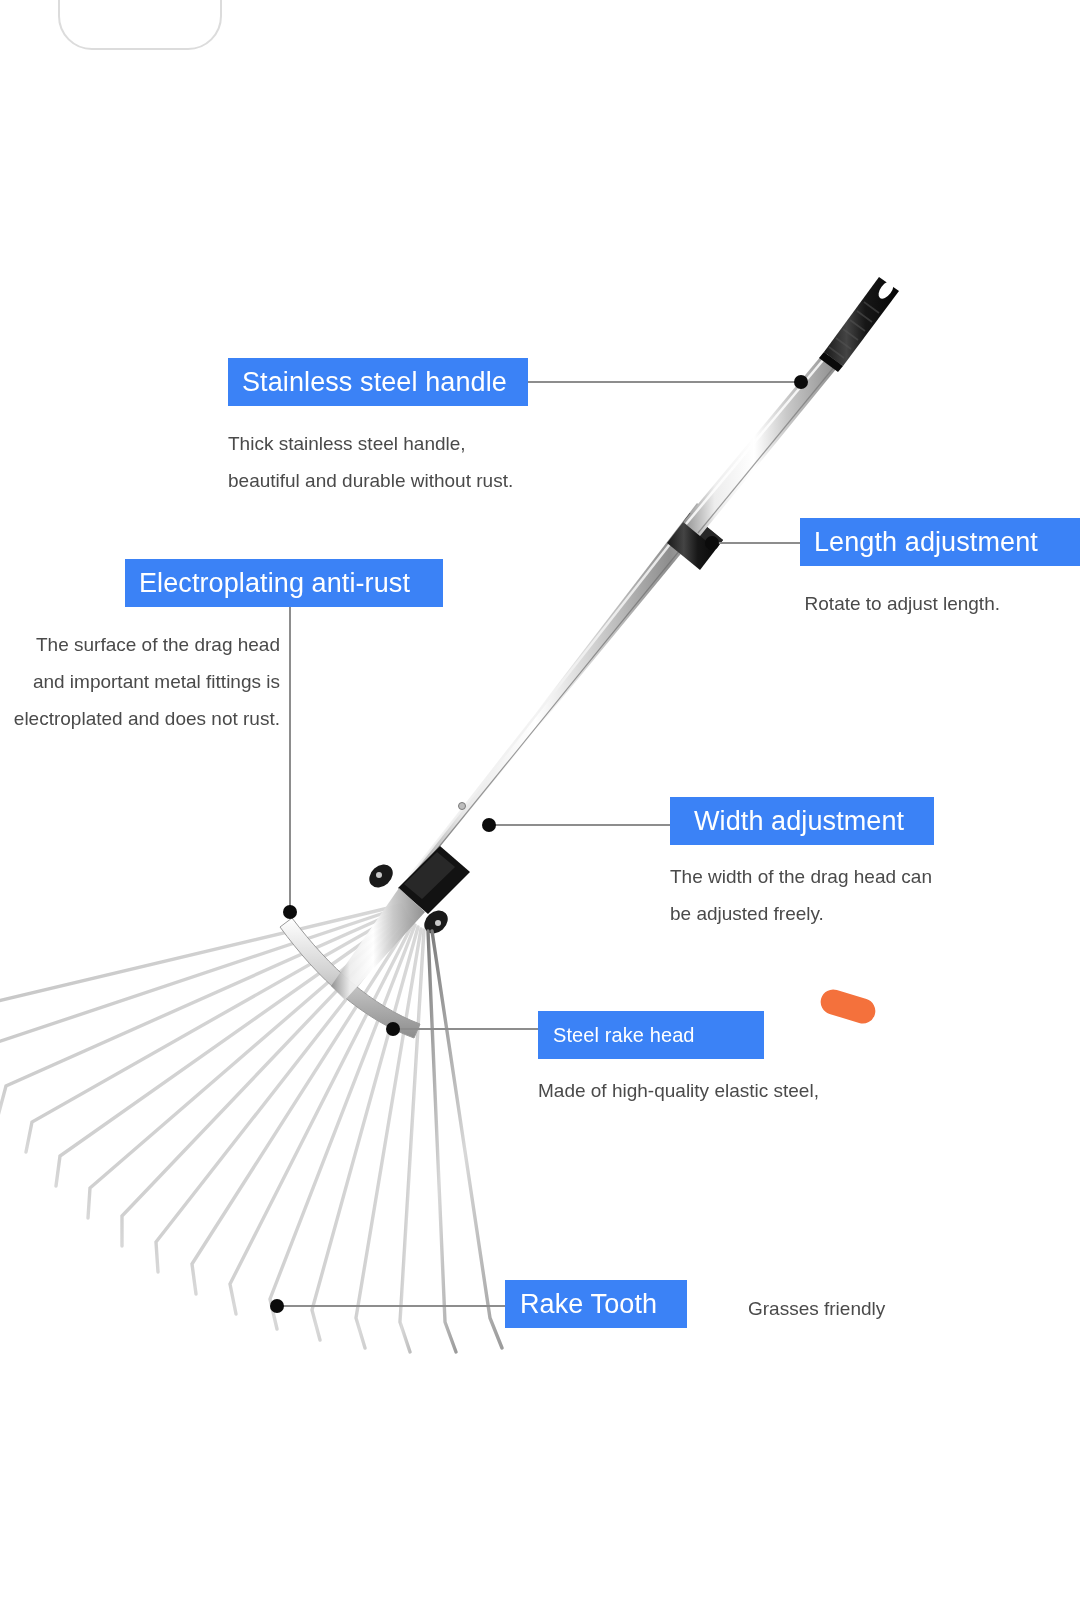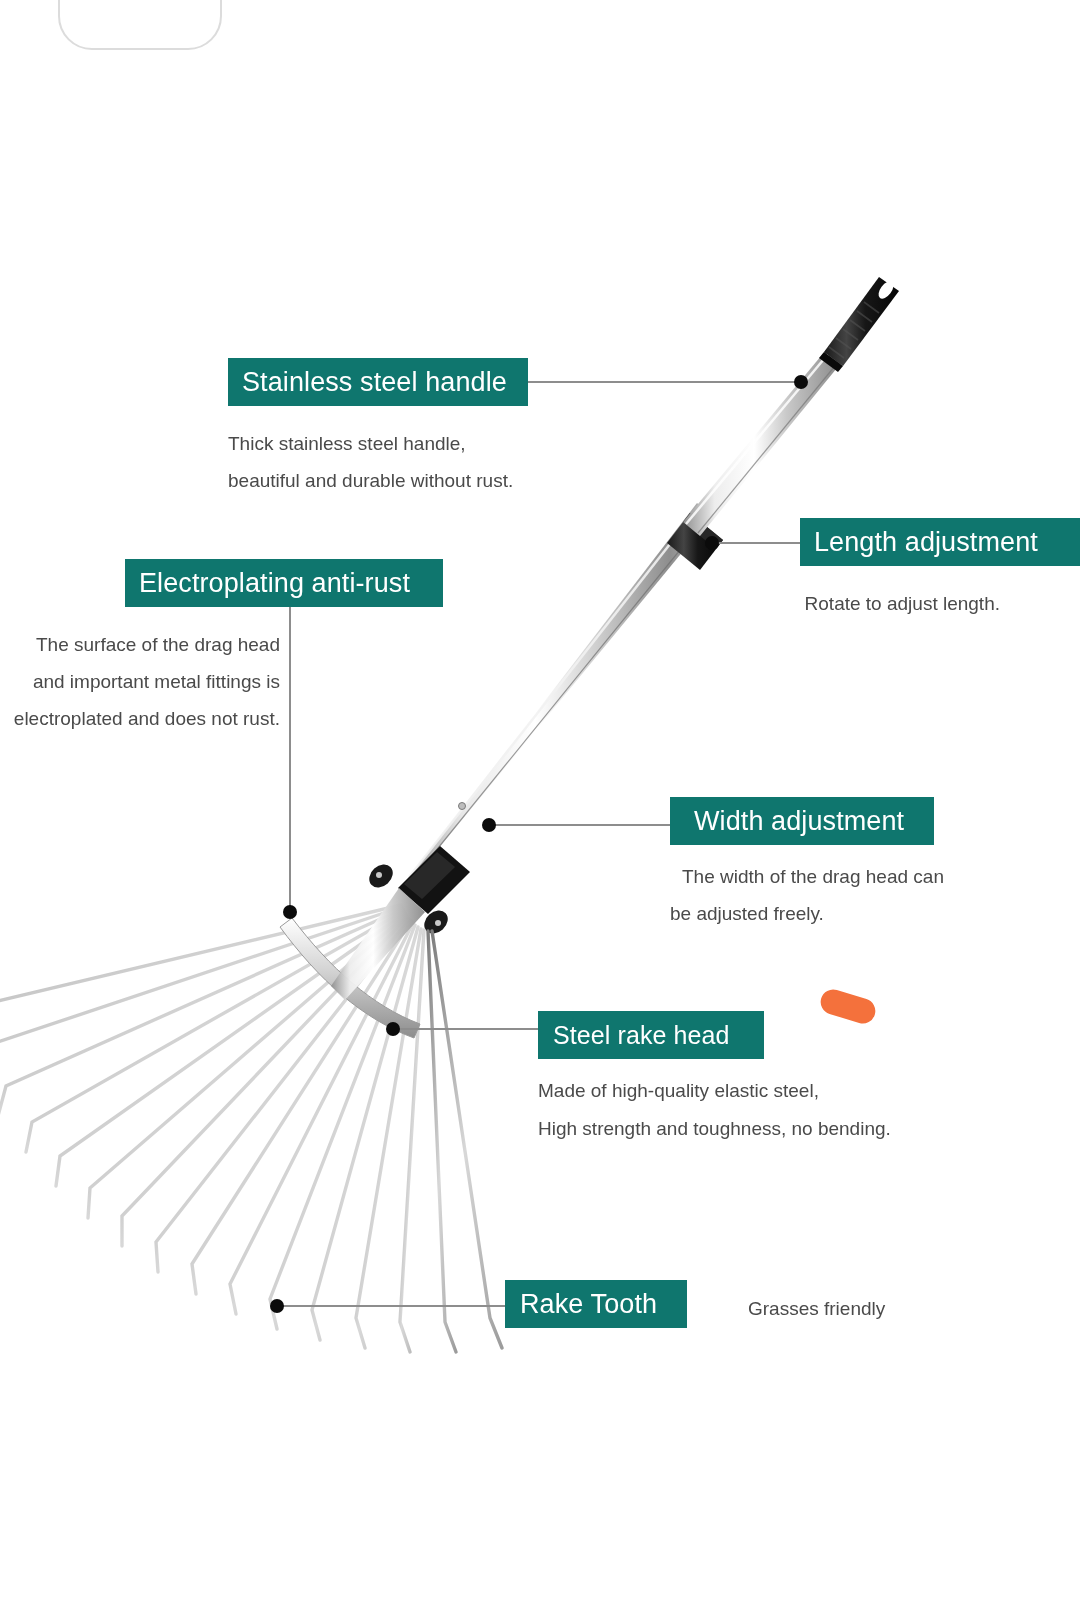--- a/index.html
+++ b/index.html
@@ -37,21 +37,21 @@
     left: 0;
     top: 0;
     width: 1080px;
     height: 1604px;
     pointer-events: none;
   }
 
   
   .callout-box {
     position: absolute;
-    background: #0f766e;
+    background: #3b82f6;
     color: #ffffff;
     display: flex;
     align-items: center;
     box-sizing: border-box;
     white-space: nowrap;
     letter-spacing: 0.1px;
   }
 
   
   .callout-desc {
@@ -241,27 +241,26 @@
   <div class="callout-desc right-align" style="left:-20px; top:700px; width:300px;">electroplated and does not rust.</div>
 
   <div class="callout-box" style="left:800px; top:518px; width:300px; height:48px; padding:0 14px; font-size:27px;">
     <span>Length adjustment</span>
   </div>
   <div class="callout-desc right-align" style="left:700px; top:585px; width:300px;">Rotate to adjust length.</div>
 
   <div class="callout-box" style="left:670px; top:797px; width:264px; height:48px; padding:0 24px; font-size:27px;">
     <span>Width adjustment</span>
   </div>
-  <div class="callout-desc" style="left:670px; top:858px;margin-left:12px;">The width of the drag head can</div>
+  <div class="callout-desc" style="left:670px; top:858px;">The width of the drag head can</div>
   <div class="callout-desc" style="left:670px; top:895px;">be adjusted freely.</div>
 
-  <div class="callout-box" style="left:538px; top:1011px; width:226px; height:48px; padding:0 15px; font-size:25px;">
+  <div class="callout-box" style="left:538px; top:1011px; width:226px; height:48px; padding:0 15px; font-size:20px;">
     <span>Steel rake head</span>
   </div>
   <div class="callout-desc" style="left:538px; top:1072px;">Made of high-quality elastic steel,</div>
-  <div class="callout-desc" style="left:538px; top:1110px;">High strength and toughness, no bending.</div>
 
   <div class="callout-box" style="left:505px; top:1280px; width:182px; height:48px; padding:0 15px; font-size:27px;">
     <span>Rake Tooth</span>
   </div>
   <div class="callout-desc" style="left:711px; top:1290px;margin-left:37px;">Grasses friendly</div>
 
 </div>
 
 </body></html>

